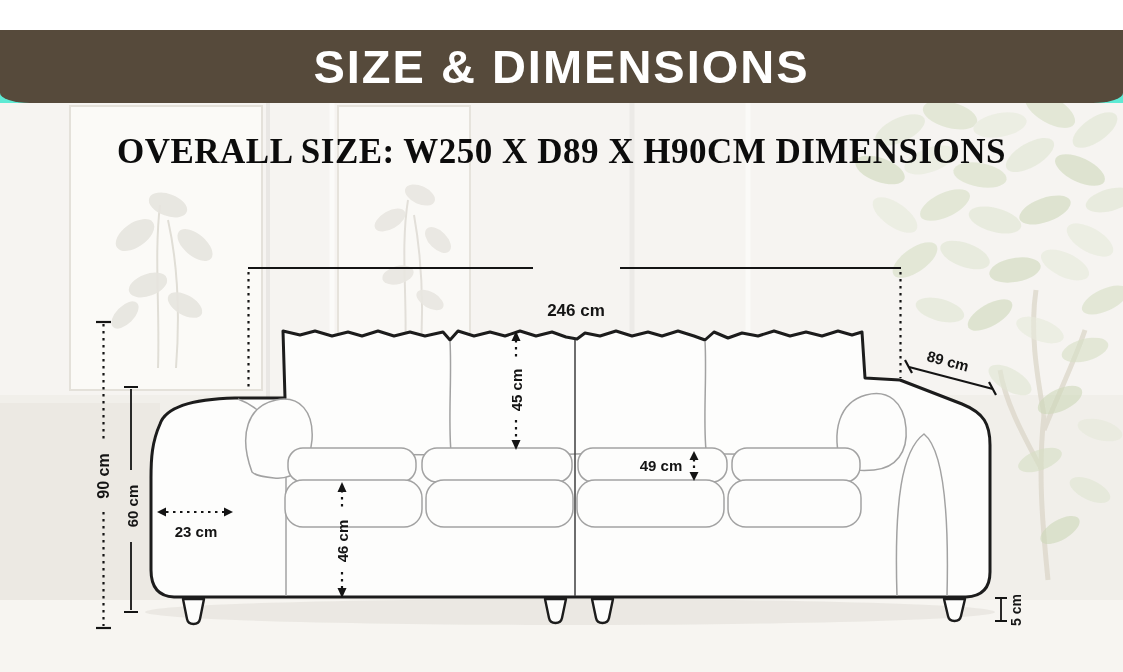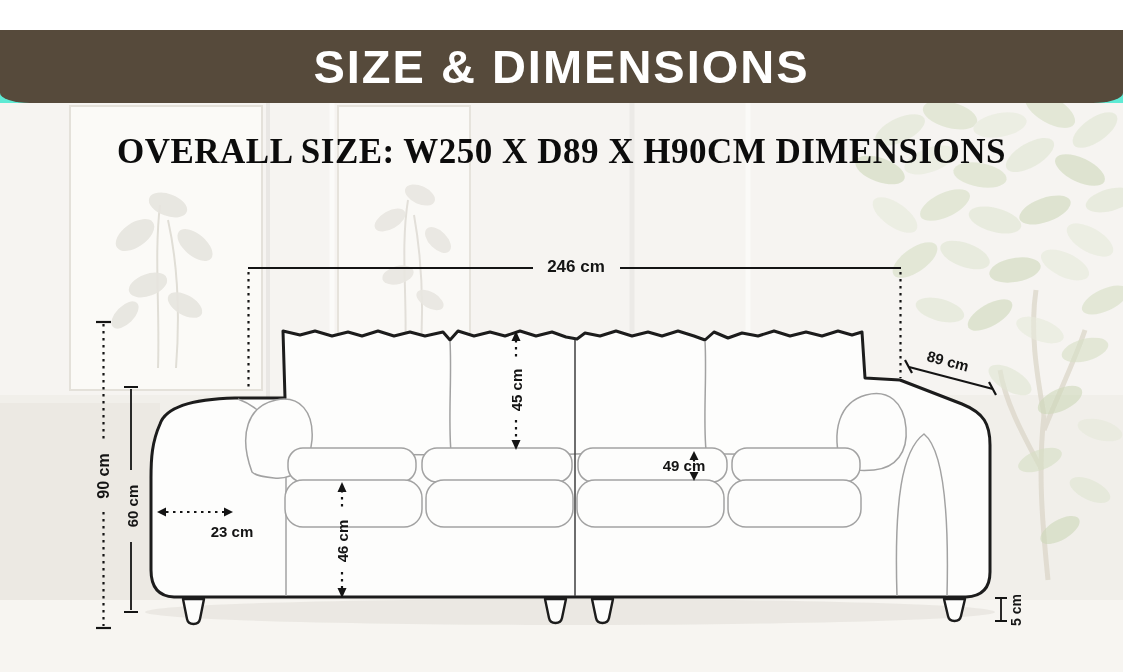--- a/index.html
+++ b/index.html
@@ -15,21 +15,21 @@
       font-family:"Liberation Sans",sans-serif;}
   
   .subtitle{position:absolute;left:0;top:132px;width:1123px;text-align:center;
       font-family:"Liberation Serif",serif;font-weight:700;font-size:35px;
       color:#0c0c0c;letter-spacing:0.5px;z-index:5;}
   
   #diagram{position:absolute;left:0;top:0;width:1123px;height:672px;z-index:3;}
   
   .dim-label{position:absolute;font-weight:700;font-size:15px;color:#141414;
       white-space:nowrap;z-index:8;transform:translate(-50%,-50%);}
-  .dim-label.big{font-size:17px;}
+  .dim-label.big{font-size:17px;margin-top:44px;}
   .dim-label.rot{transform:translate(-50%,-50%) rotate(-90deg);}
   .dim-label.tilt{transform:translate(-50%,-50%) rotate(15deg);}
 </style>
 </head>
 <body>
 
 <div id="page">
 
   <div class="top-strip"></div>
 
@@ -236,19 +236,19 @@
         <line x1="995" y1="621" x2="1007" y2="621" stroke-width="2"></line>
         <line x1="1001" y1="599" x2="1001" y2="620" stroke-width="1.8"></line>
       </g>
     </g>
   </svg>
 
   <div class="dim-label big" style="left:576px;top:267px;">246 cm</div>
   <div class="dim-label tilt" style="left:948px;top:361px;">89 cm</div>
   <div class="dim-label rot" style="left:104px;top:476px;font-size:16px;">90 cm</div>
   <div class="dim-label rot" style="left:132px;top:506px;">60 cm</div>
-  <div class="dim-label" style="left:196px;top:531px;margin-left:36px;">23 cm</div>
+  <div class="dim-label" style="left:196px;top:531px;">23 cm</div>
   <div class="dim-label rot" style="left:516px;top:390px;">45 cm</div>
-  <div class="dim-label" style="left:684px;top:465px;text-align:right;">49 cm</div>
+  <div class="dim-label" style="left:661px;top:465px;text-align:right;">49 cm</div>
   <div class="dim-label rot" style="left:342px;top:541px;">46 cm</div>
   <div class="dim-label rot" style="left:1016px;top:610px;font-size:14px;">5 cm</div>
 
 </div>
 
 </body></html>

